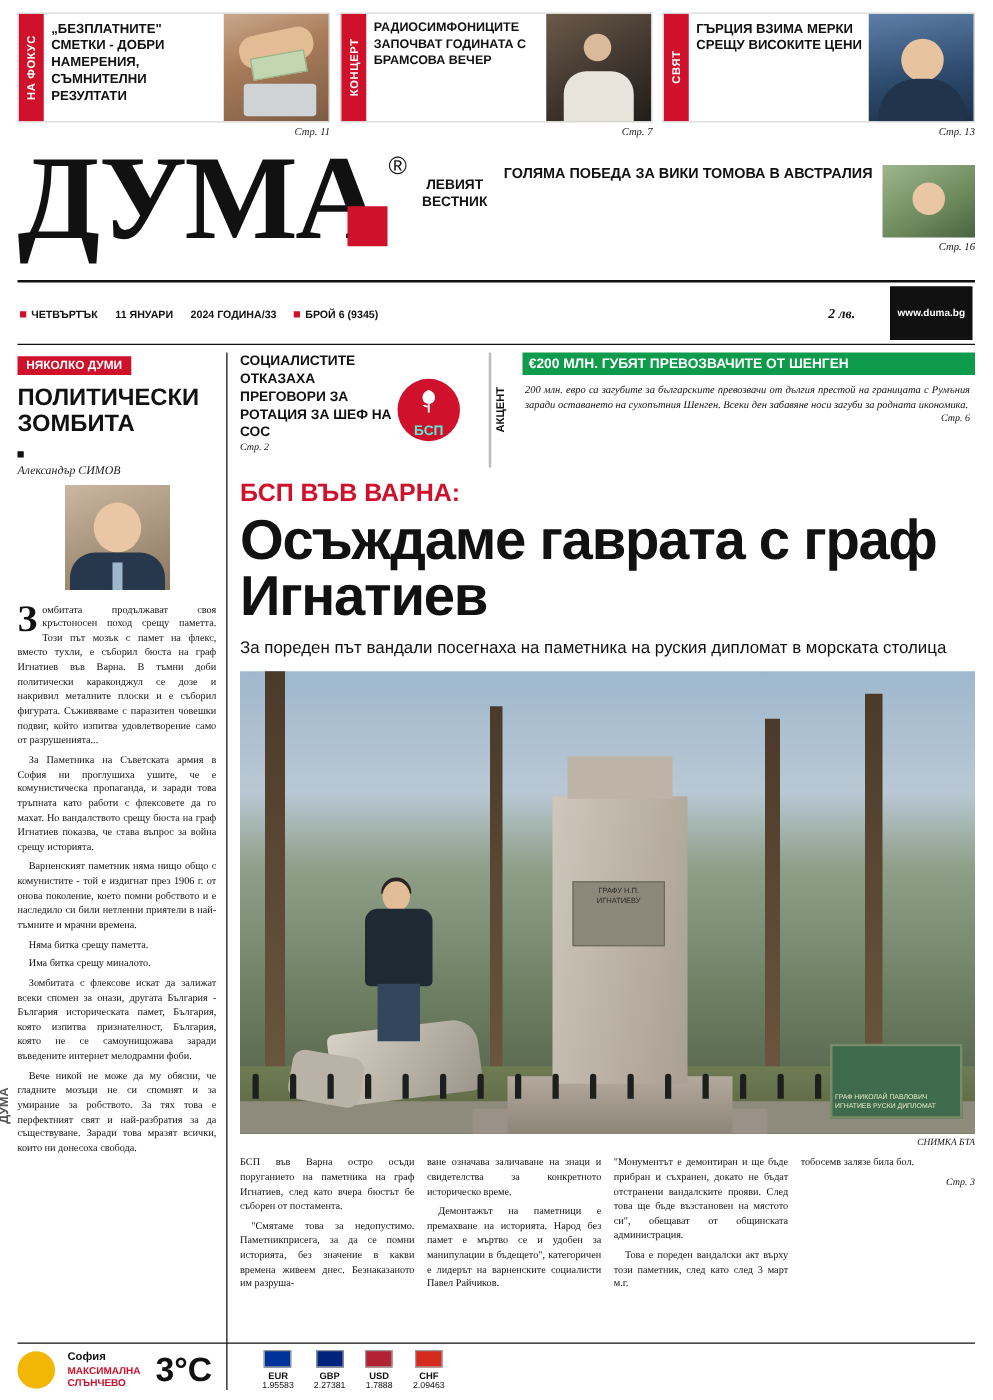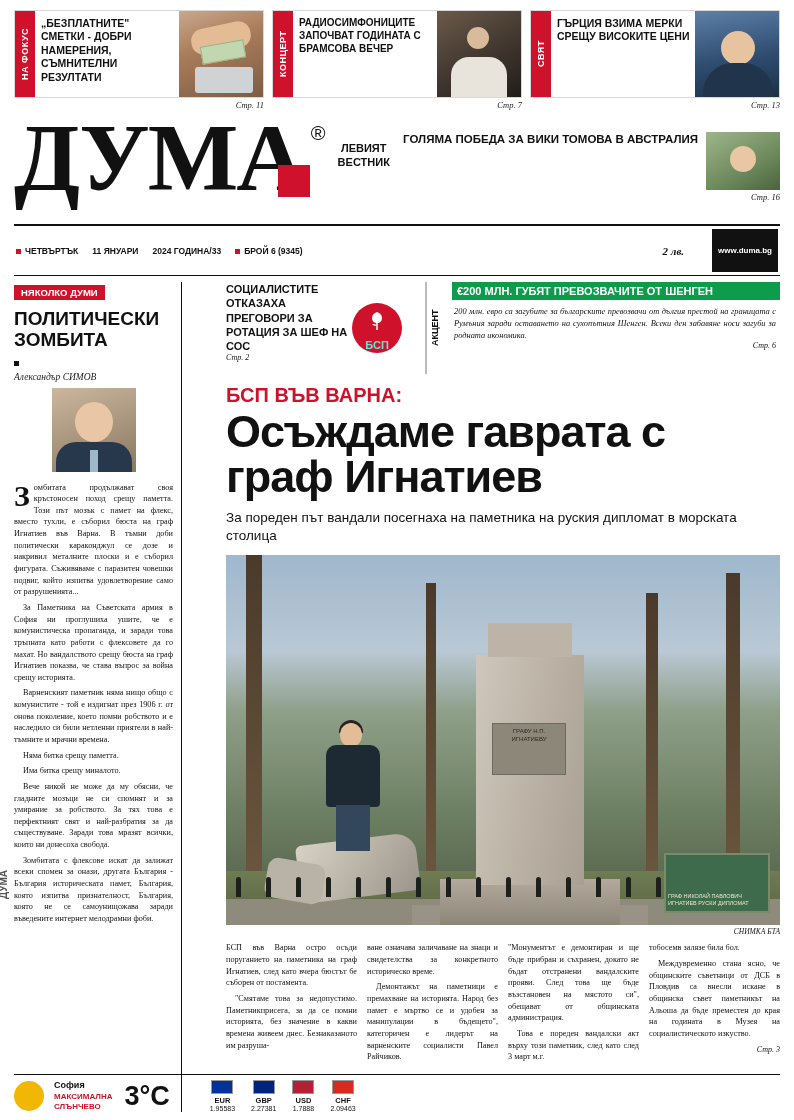--- a/index.html
+++ b/index.html
@@ -78,21 +78,21 @@
   .infobar {
     display: flex; align-items: center; gap: 14px;
     font-family: "Liberation Sans", sans-serif;
     font-size: 8.5px; font-weight: bold; padding: 3px 2px; color: #111;
   }
   .infobar .sq { display: inline-block; width: 5px; height: 5px; background: #d0112b; margin-right: 4px; vertical-align: middle; }
   .infobar .price { margin-left: auto; font-family: "Liberation Serif", serif; font-style: italic; font-size: 11px; font-weight: bold; }
   .infobar .site { background: #111; color: #fff; padding: 17px 6px; font-size: 8px; margin-left: 14px; }
 
   
-  .grid { display: flex; margin-top: 6px; height: 830px; gap: 34px; }
+  .grid { display: flex; margin-top: 6px; height: 830px; }
   .col-left { width: 168px; padding-right: 8px; border-right: 1px solid #111; }
   .col-main { flex: 1; padding-left: 10px; }
 
   .kicker-box {
     display: inline-block; background: #d0112b; color: #fff;
     font-family: "Liberation Sans", sans-serif; font-weight: bold;
     font-size: 9.5px; padding: 2px 7px; margin-bottom: 6px;
   }
   .op-title {
     font-family: "Liberation Sans", sans-serif; font-weight: bold;
@@ -295,22 +295,22 @@
         <div class="h"></div>
           <div class="b"></div>
           <div class="t"></div>
       </div>
       <div class="op-body">
         <p class="first"><span class="dropcap">З</span><span>омбитата продължават своя кръстоносен поход срещу паметта. Този път мозък с памет на флекс, вместо тухли, е съборил бюста на граф Игнатиев във Варна. В тъмни доби политически караконджул се дозе и накривил металните плоски и е съборил фигурата. Съживяваме с паразитен човешки подвиг, който изпитва удовлетворение само от разрушенията...</span></p>
         <p>За Паметника на Съветската армия в София ни проглушиха ушите, че е комунистическа пропаганда, и заради това тръпната като работи с флексовете да го махат. Но вандалството срещу бюста на граф Игнатиев показва, че става въпрос за война срещу историята.</p>
         <p>Варненският паметник няма нищо общо с комунистите - той е издигнат през 1906 г. от онова поколение, което помни робството и е наследило си били нетленни приятели в най-тъмните и мрачни времена.</p>
         <p>Няма битка срещу паметта.</p>
         <p>Има битка срещу миналото.</p>
+        <p>Зомбитата с флексове искат да залижат всеки спомен за онази, другата България - България историческата памет, България, която изпитва признателност, България, която не се самоунищожава заради въведените интернет мелодрамни фоби.</p>
         <p>Вече никой не може да му обясни, че гладните мозъци не си спомнят и за умирание за робството. За тях това е перфектният свят и най-разбратия за да съществуване. Заради това мразят всички, които ни донесоха свобода.</p>
-        <p>Зомбитата с флексове искат да залижат всеки спомен за онази, другата България - България историческата памет, България, която изпитва признателност, България, която не се самоунищожава заради въведените интернет мелодрамни фоби.</p>
       </div>
     </div>
 
     <div class="col-main">
 
       <div class="promo-row">
         <div class="promo-left">
           <div class="promo-title">
             <span>СОЦИАЛИСТИТЕ ОТКАЗАХА ПРЕГОВОРИ ЗА РОТАЦИЯ ЗА ШЕФ НА СОС</span>
             <div class="promo-page">Стр. 2</div>
@@ -390,21 +390,20 @@
         <div class="c">
           <p class="first">ване означава заличаване на знаци и свидетелства за конкретното историческо време.</p>
           <p>Демонтажът на паметници е премахване на историята. Народ без памет е мъртво се и удобен за манипулации в бъдещето", категоричен е лидерът на варненските социалисти Павел Райчиков.</p>
         </div>
         <div class="c">
           <p class="first">"Монументът е демонтиран и ще бъде прибран и съхранен, докато не бъдат отстранени вандалските прояви. След това ще бъде възстановен на мястото си", обещават от общинската администрация.</p>
           <p>Това е пореден вандалски акт върху този паметник, след като след 3 март м.г.</p>
         </div>
         <div class="c">
           <p class="first">тобосемв залязе била бол.</p>
-          <p>Междувременно стана ясно, че общинските съветници от ДСБ в Пловдив са внесли искане в общинска съвет паметникът на Альоша да бъде преместен до края на годината в Музея на социалистическото изкуство.</p>
           <div class="lead-foot">Стр. 3</div>
         </div>
       </div>
 
     </div>
   </div>
 
   <div class="side-label">ДУМА</div>
 
   <div class="bottombar">

